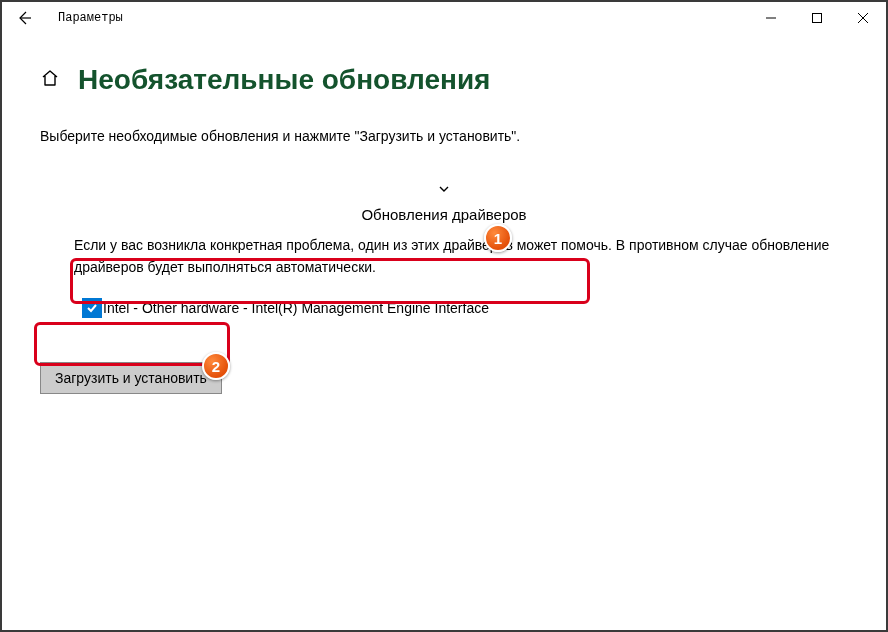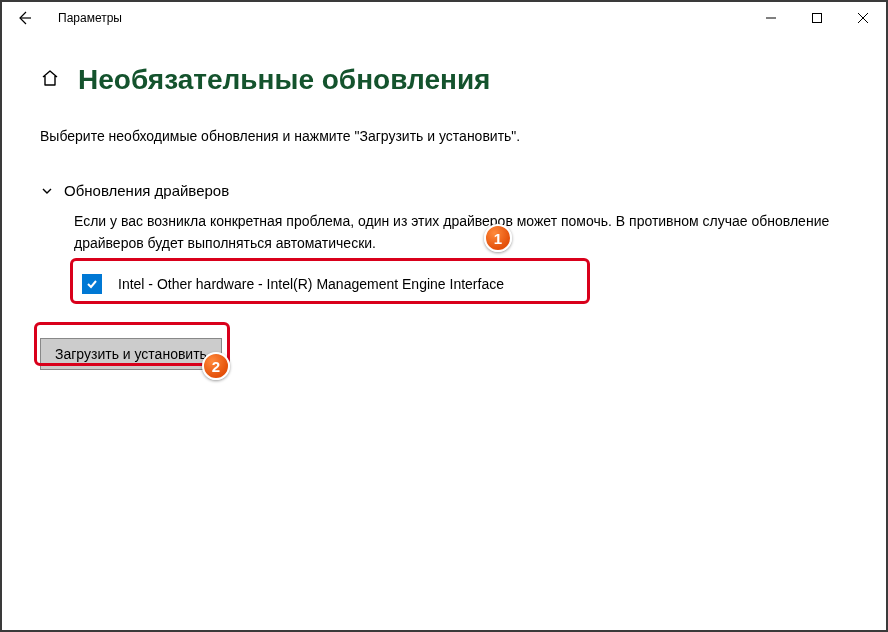--- a/index.html
+++ b/index.html
@@ -25,20 +25,21 @@
       display: flex;
       align-items: center;
       justify-content: center;
       cursor: pointer;
       color: #000;
     }
     .app-title {
       font-size: 12px;
       color: #000;
       margin-left: 18px;
+      font-family: Liberation Mono, monospace;
     }
     .window-controls {
       position: absolute;
       right: 0;
       top: 0;
       display: flex;
       height: 32px;
     }
     .win-ctrl {
       width: 46px;
@@ -67,36 +68,37 @@
       font-size: 14px;
       color: #000;
       margin-bottom: 38px;
     }
     .section-header {
       display: flex;
       align-items: center;
       gap: 10px;
       margin-bottom: 12px;
       cursor: pointer;
+      flex-direction: column;
     }
     .section-title {
       font-size: 15px;
       color: #000;
     }
     .section-desc {
       font-size: 14px;
       color: #000;
       margin-left: 34px;
       line-height: 1.55;
       margin-bottom: 10px;
     }
     .update-row {
       display: flex;
       align-items: center;
-      gap: 16px;
+      gap: 1px;
       margin-left: 34px;
       padding: 10px 12px 10px 8px;
       position: relative;
       width: fit-content;
     }
     .highlight-box {
       position: absolute;
       border: 3px solid #d9001b;
       border-radius: 6px;
       pointer-events: none;

